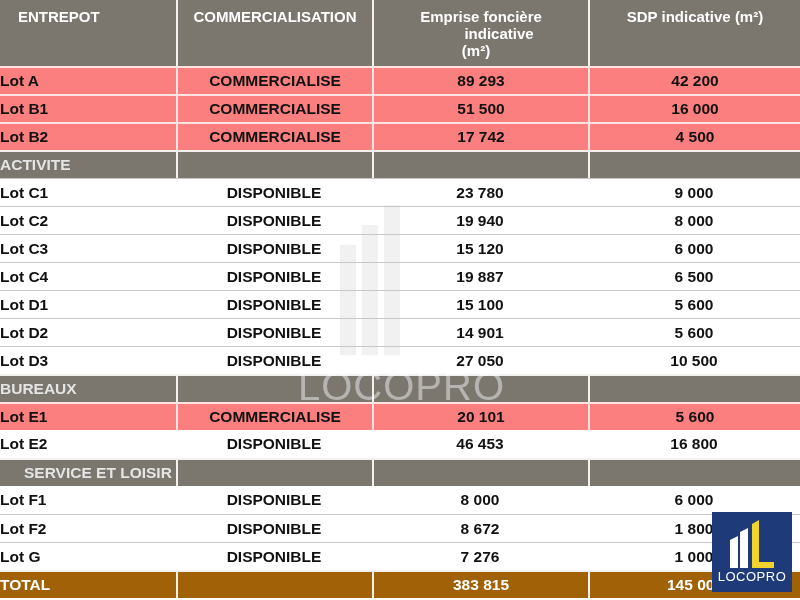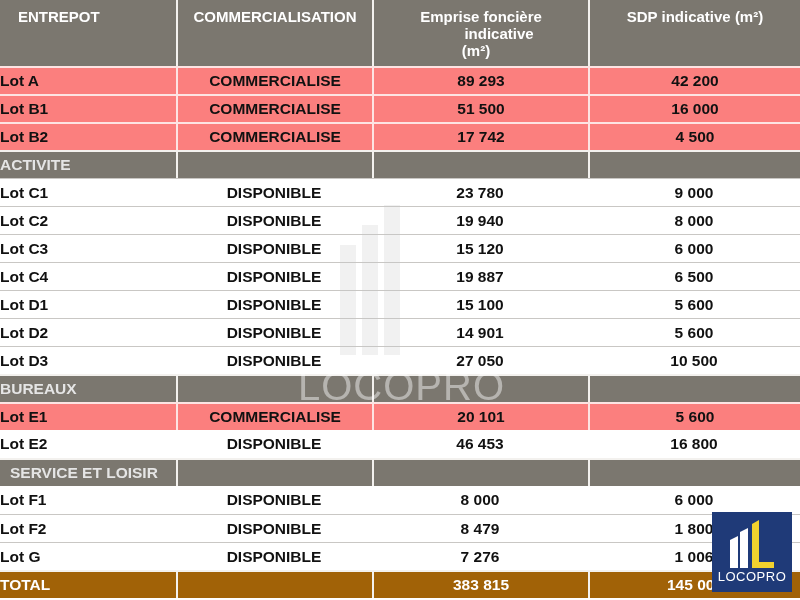--- a/index.html
+++ b/index.html
@@ -127,42 +127,42 @@
     <div class="cell c4">5 600</div>
   </div>
   <div class="row white" style="border-top:none">
     <div class="cell c1">Lot E2</div>
     <div class="cell c2">DISPONIBLE</div>
     <div class="cell c3">46 453</div>
     <div class="cell c4">16 800</div>
   </div>
 
   <div class="row sec">
-    <div class="cell c1" style="padding-left:10px">SERVICE ET LOISIR</div>
+    <div class="cell c1" style="padding-left:24px">SERVICE ET LOISIR</div>
     <div class="cell c2"></div>
     <div class="cell c3"></div>
     <div class="cell c4"></div>
   </div>
   <div class="row white" style="border-top:none">
     <div class="cell c1">Lot F1</div>
     <div class="cell c2">DISPONIBLE</div>
     <div class="cell c3">8 000</div>
     <div class="cell c4">6 000</div>
   </div>
   <div class="row white">
     <div class="cell c1">Lot F2</div>
     <div class="cell c2">DISPONIBLE</div>
-    <div class="cell c3">8 479</div>
+    <div class="cell c3">8 672</div>
     <div class="cell c4">1 800</div>
   </div>
   <div class="row white">
     <div class="cell c1">Lot G</div>
     <div class="cell c2">DISPONIBLE</div>
     <div class="cell c3">7 276</div>
-    <div class="cell c4">1 006</div>
+    <div class="cell c4">1 000</div>
   </div>
 
   <div class="row total">
     <div class="cell c1">TOTAL</div>
     <div class="cell c2"></div>
     <div class="cell c3">383 815</div>
     <div class="cell c4">145 000</div>
   </div>
 </div>
 

